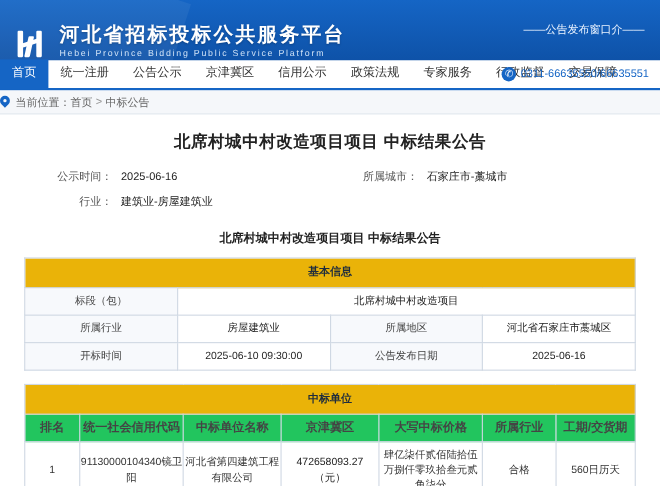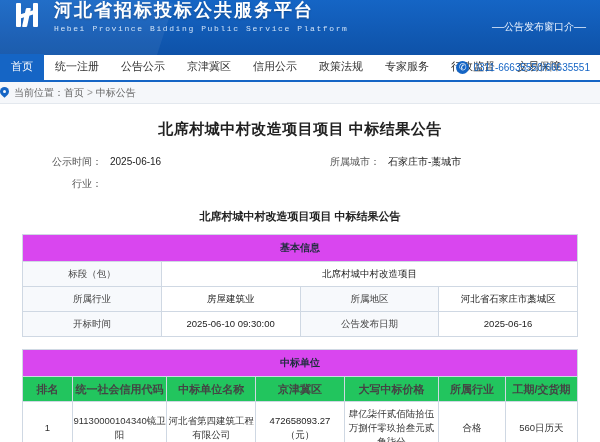--- a/index.html
+++ b/index.html
@@ -10,24 +10,23 @@
     font-family: "Liberation Sans", sans-serif;
     overflow: hidden;
   }
   .page { width: 600px; height: 442px; position: relative; background: #fff; }
 
   
   .banner {
     height: 55px;
     background: linear-gradient(180deg, #1565c5 0%, #0e52a8 100%);
     display: flex;
-    align-items: flex-start;
+    align-items: flex-end;
     position: relative;
     overflow: hidden;
-    font-family: Liberation Mono, monospace;
   }
   .banner:before {
     content: "";
     position: absolute;
     left: -40px; top: -30px;
     width: 200px; height: 120px;
     background: rgba(255,255,255,0.06);
     transform: rotate(18deg);
   }
   .logo-mark {
@@ -194,21 +193,21 @@
   }
   table.info th, table.info td {
     border: 1px solid #cfd8e3;
     padding: 5px 0;
     text-align: center;
     vertical-align: middle;
     line-height: 14px;
     word-break: break-all;
   }
   table.info th.band {
-    background: #d946ef;
+    background: #eab308;
     font-weight: bold;
     font-size: 10px;
     color: #1f2d3d;
     padding: 6px 4px;
   }
   table.info td.label {
     background: #f7f9fc;
     color: #444;
     width: 18%;
   }
@@ -283,20 +282,21 @@
       </div>
       <div class="meta-right">
         <span class="meta-label">所属城市：</span>
         <span class="meta-value">石家庄市-藁城市</span>
       </div>
     </div>
 
     <div class="meta-row">
       <div class="meta-left">
         <span class="meta-label">行业：</span>
+        <span class="meta-value">建筑业-房屋建筑业</span>
       </div>
       <div class="meta-right"></div>
     </div>
 
     <div class="section-title">北席村城中村改造项目项目 中标结果公告</div>
 
     <table class="info">
       <tbody>
         <tr>
           <th class="band" colspan="4">基本信息</th>

